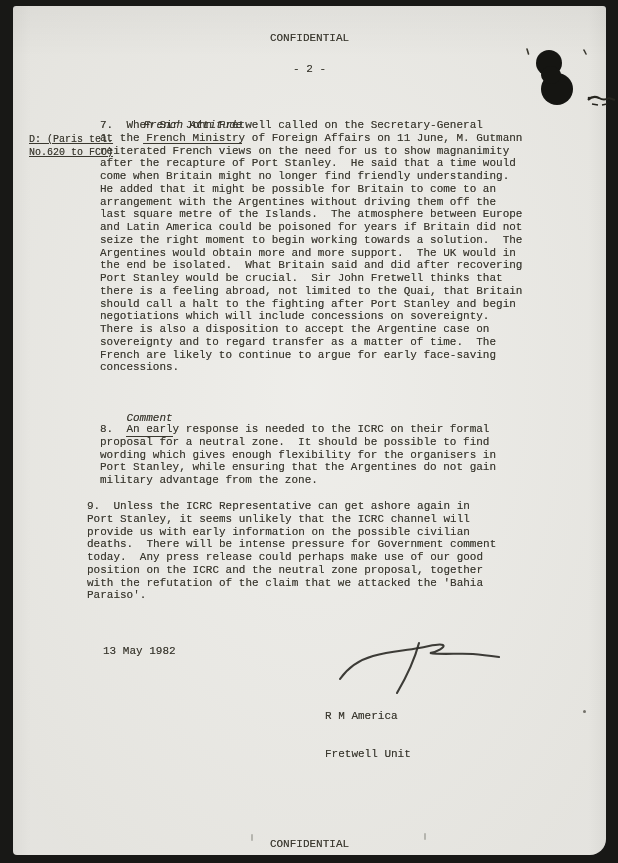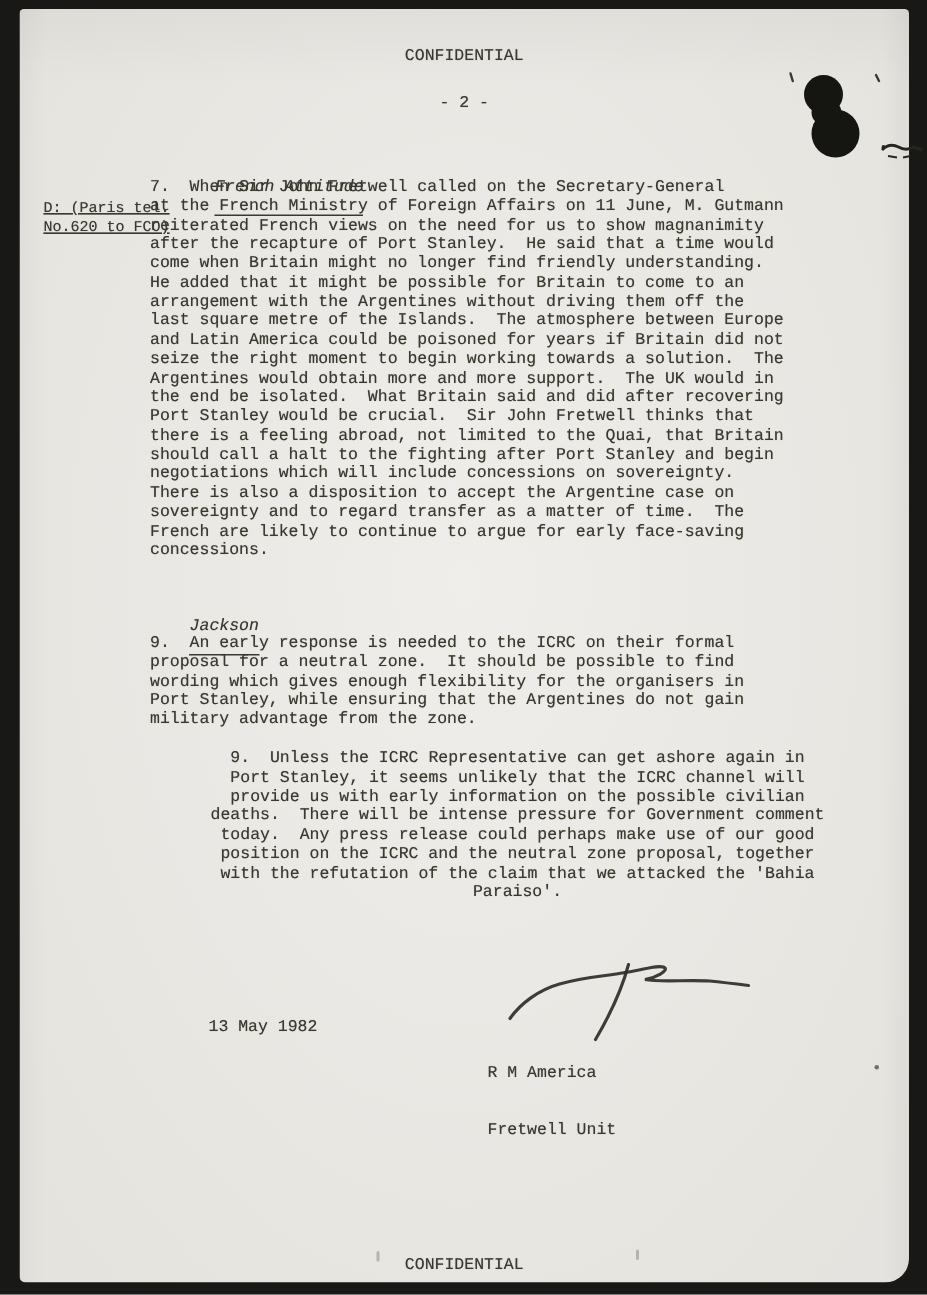--- a/index.html
+++ b/index.html
@@ -33,22 +33,22 @@
     padding-bottom:11px;
     font-style:italic;
   }
   .conf-top{top:26px;}
   .page-num{top:57px;}
   .heading-1{top:100px;left:104px;}
   .margin-note{top:127px;left:16px;font-size:10px;line-height:13px;text-decoration:underline;}
   .para-7{top:113px;left:87px;width:490px;}
   .heading-2{top:393px;left:87px;}
   .para-8{top:417px;left:87px;width:490px;}
-  .para-9{top:494px;left:87px;width:490px;text-align:center;}
-  .sig-date{top:673px;left:90px;margin-left:36px;}
+  .para-9{top:494px;left:74px;width:490px;}
+  .sig-date{top:639px;left:90px;}
   .sig-block{top:678px;left:312px;}
   .conf-bottom{top:832px;}
   .art{position:absolute;}
   .ink-blot{top:36px;left:505px;}
   .signature{top:632px;left:320px;}
   .faint-mark{
     position:absolute;width:2px;height:7px;
     background:#8d8c85;opacity:0.55;border-radius:1px;
   }
   .fm-1{top:828px;left:238px;}
@@ -103,24 +103,24 @@
 Port Stanley would be crucial.  Sir John Fretwell thinks that
 there is a feeling abroad, not limited to the Quai, that Britain
 should call a halt to the fighting after Port Stanley and begin
 negotiations which will include concessions on sovereignty.
 There is also a disposition to accept the Argentine case on
 sovereignty and to regard transfer as a matter of time.  The
 French are likely to continue to argue for early face-saving
 concessions.</div>
 
   <div class="tw heading-2">
-    <span class="underlined">Jackson</span>
+    <span class="underlined">Comment</span>
   </div>
 
-  <div class="tw para-8">9.  An early response is needed to the ICRC on their formal
+  <div class="tw para-8">8.  An early response is needed to the ICRC on their formal
 proposal for a neutral zone.  It should be possible to find
 wording which gives enough flexibility for the organisers in
 Port Stanley, while ensuring that the Argentines do not gain
 military advantage from the zone.</div>
 
   <div class="tw para-9">9.  Unless the ICRC Representative can get ashore again in
 Port Stanley, it seems unlikely that the ICRC channel will
 provide us with early information on the possible civilian
 deaths.  There will be intense pressure for Government comment
 today.  Any press release could perhaps make use of our good

